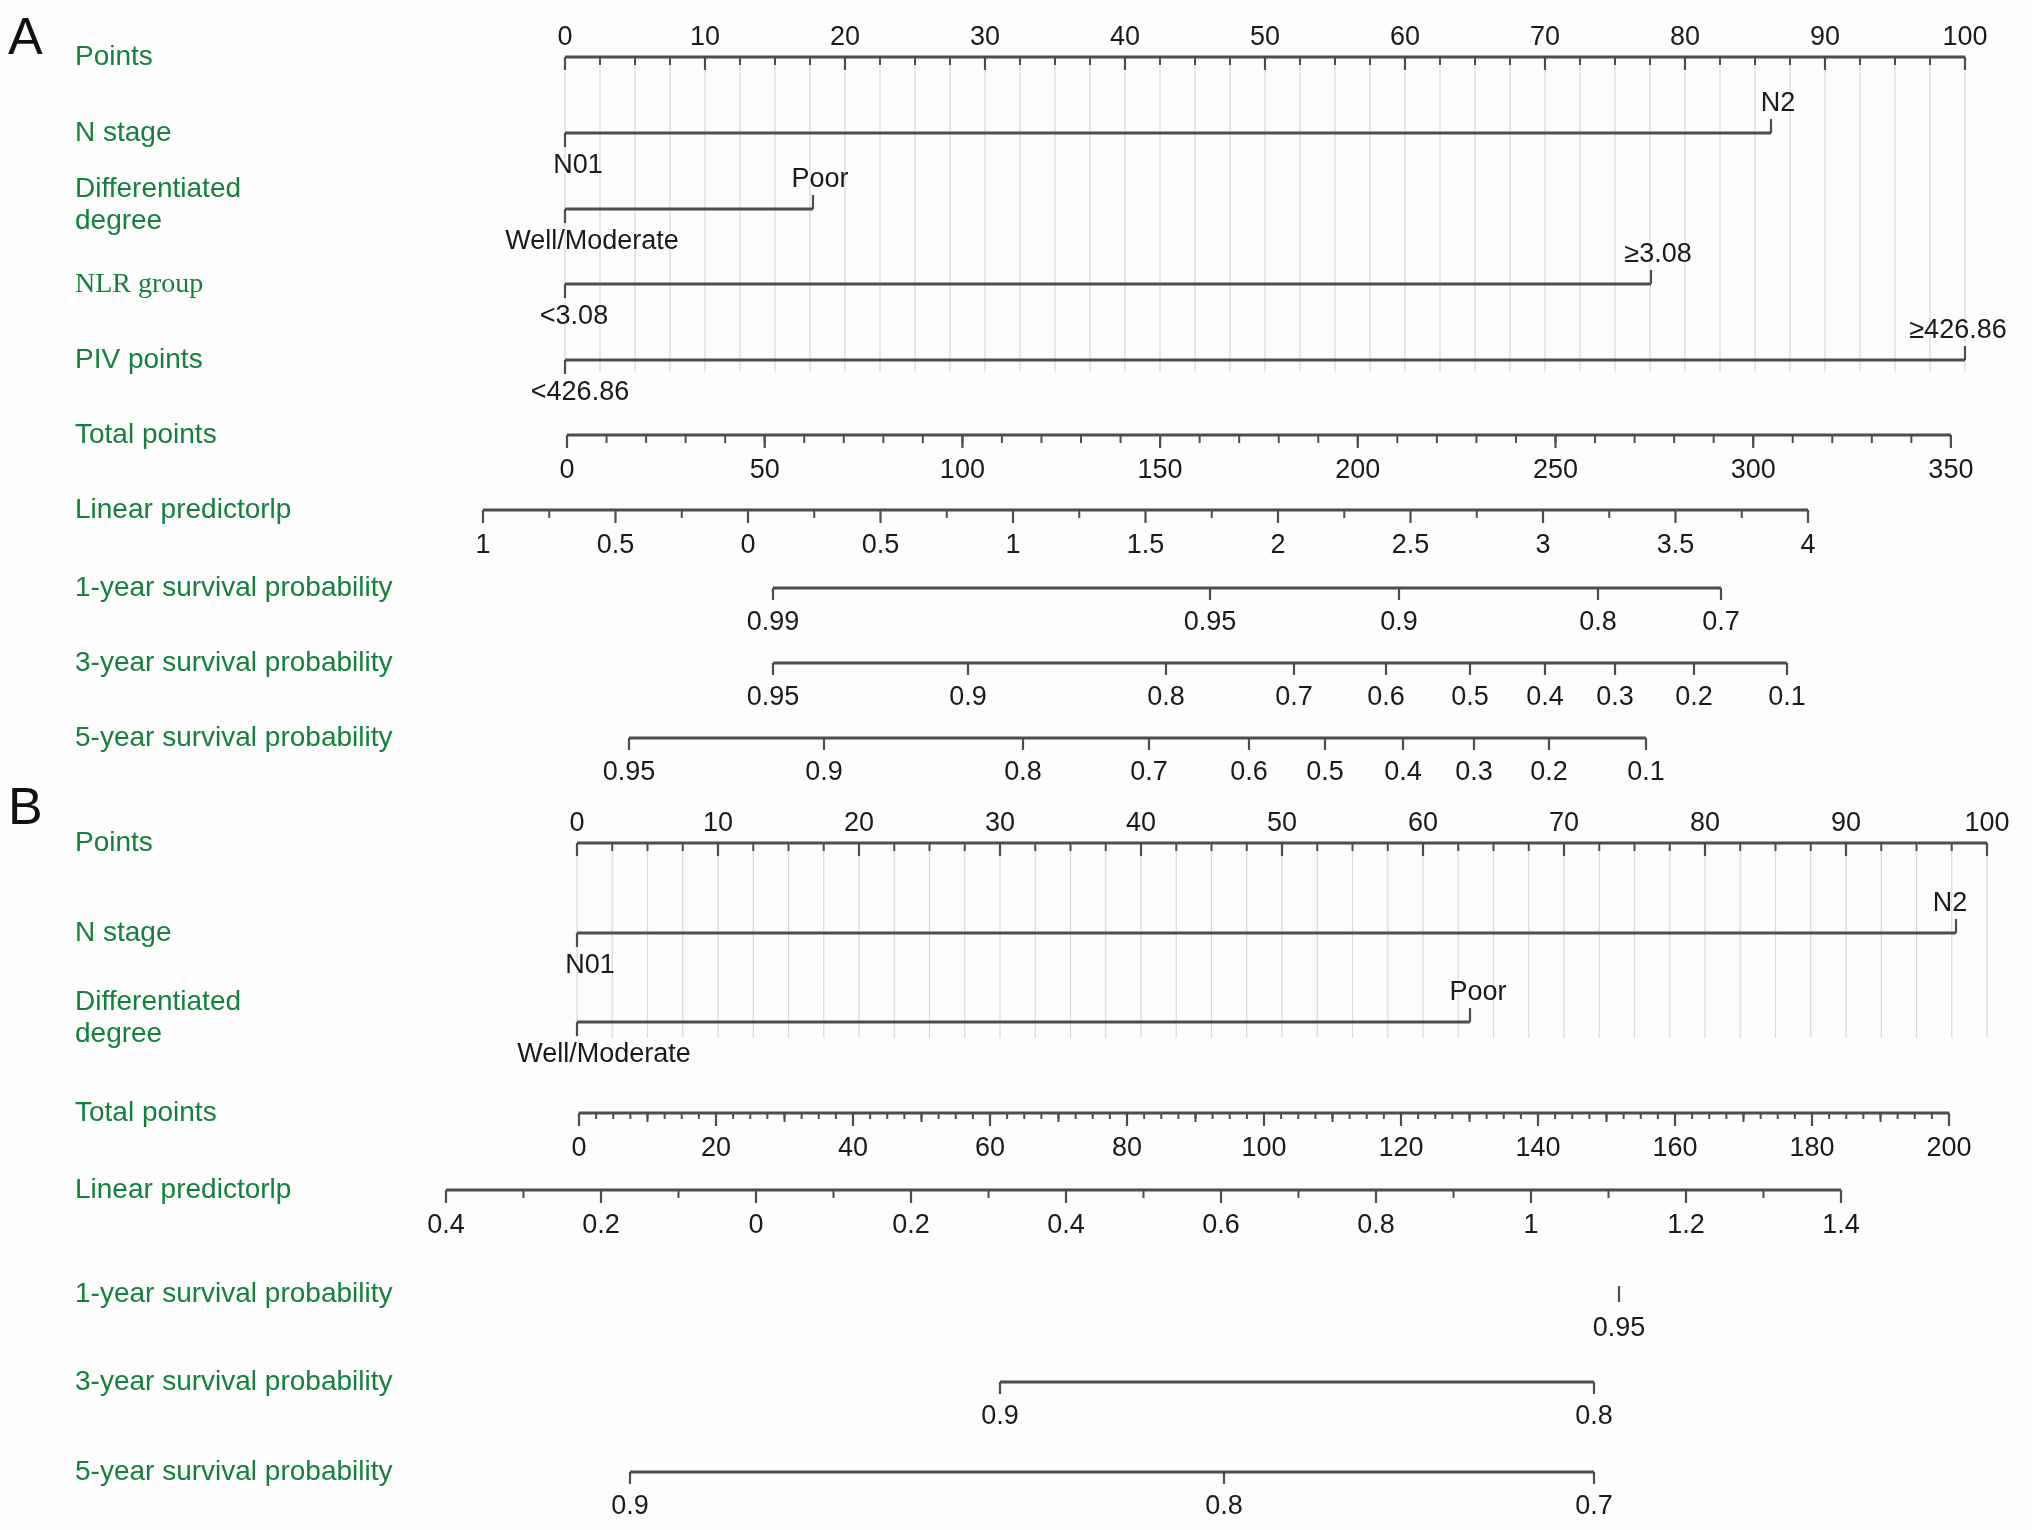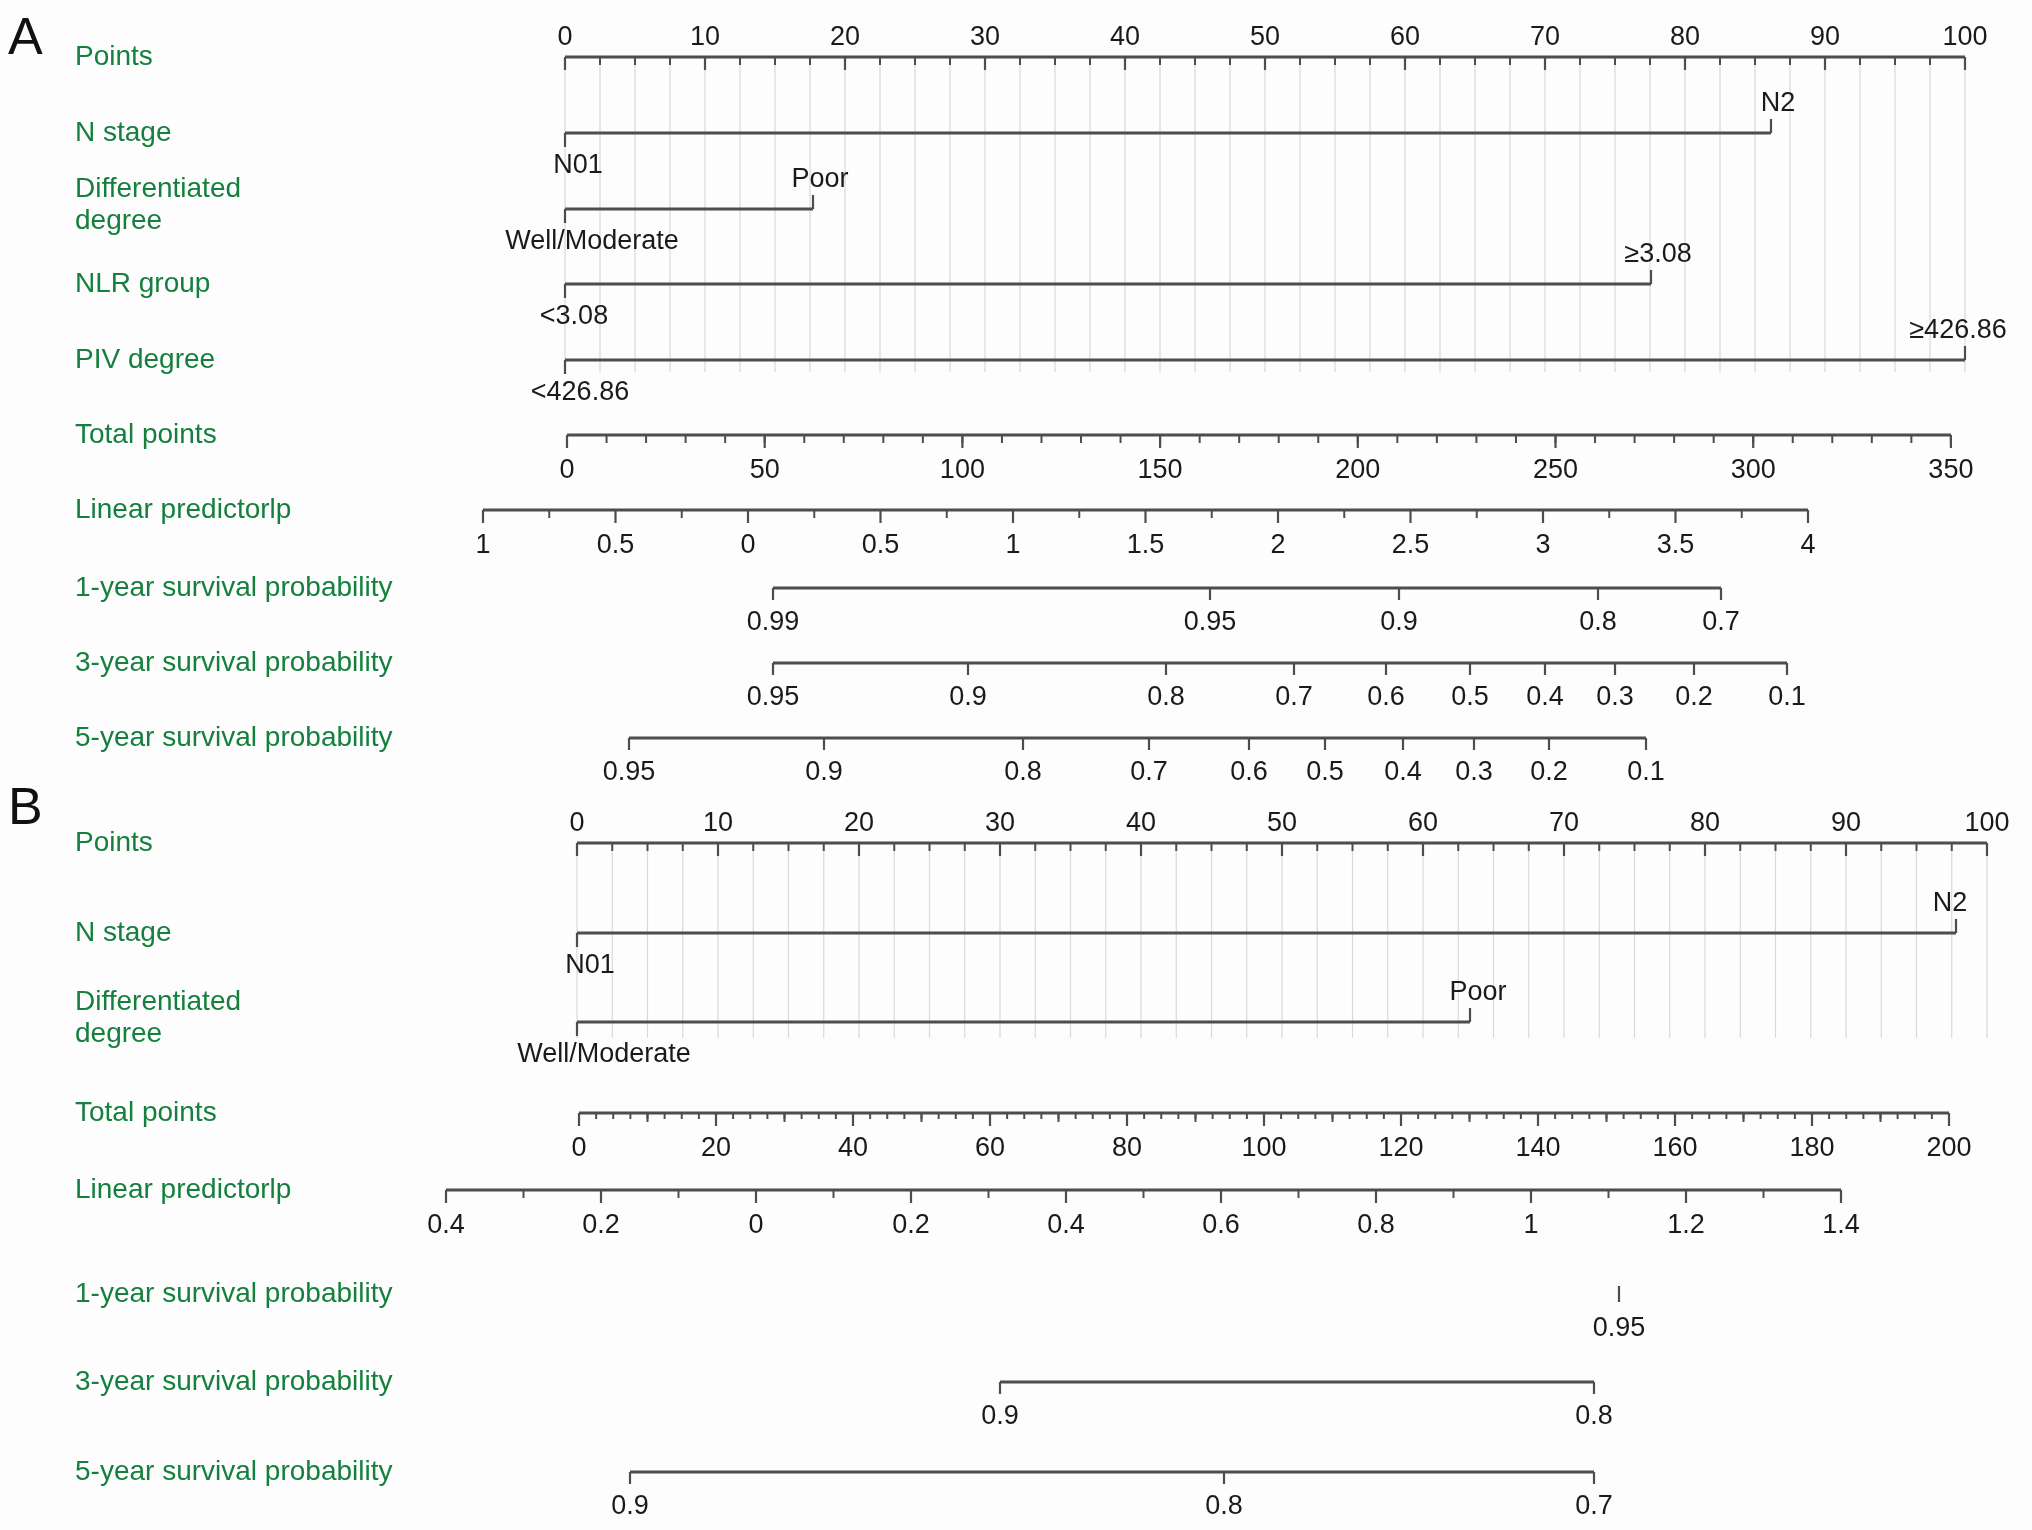--- a/index.html
+++ b/index.html
@@ -606,22 +606,22 @@
       </g>
     </svg>
 
   <div class="panel-letter panel-letter-a">A</div>
   <div class="panel-letter panel-letter-b">B</div>
 
   <div class="row-label" style="top: 40px;">Points</div>
   <div class="row-label" style="top: 116px;">N stage</div>
   <div class="row-label" style="top: 172px;">Differentiated
 degree</div>
-  <div class="row-label" style="top: 267px;">NLR group</div>
-  <div class="row-label" style="top: 343px;">PIV degree</div>
+  <div class="row-label" style="top: 267px; font-family: Liberation Serif, serif;">NLR group</div>
+  <div class="row-label" style="top: 343px;">PIV points</div>
   <div class="row-label" style="top: 418px;">Total points</div>
   <div class="row-label" style="top: 493px;">Linear predictorlp</div>
   <div class="row-label" style="top: 571px;">1-year survival probability</div>
   <div class="row-label" style="top: 646px;">3-year survival probability</div>
   <div class="row-label" style="top: 721px;">5-year survival probability</div>
 
   <div class="row-label" style="top: 826px;">Points</div>
   <div class="row-label" style="top: 916px;">N stage</div>
   <div class="row-label" style="top: 985px;">Differentiated
 degree</div>

